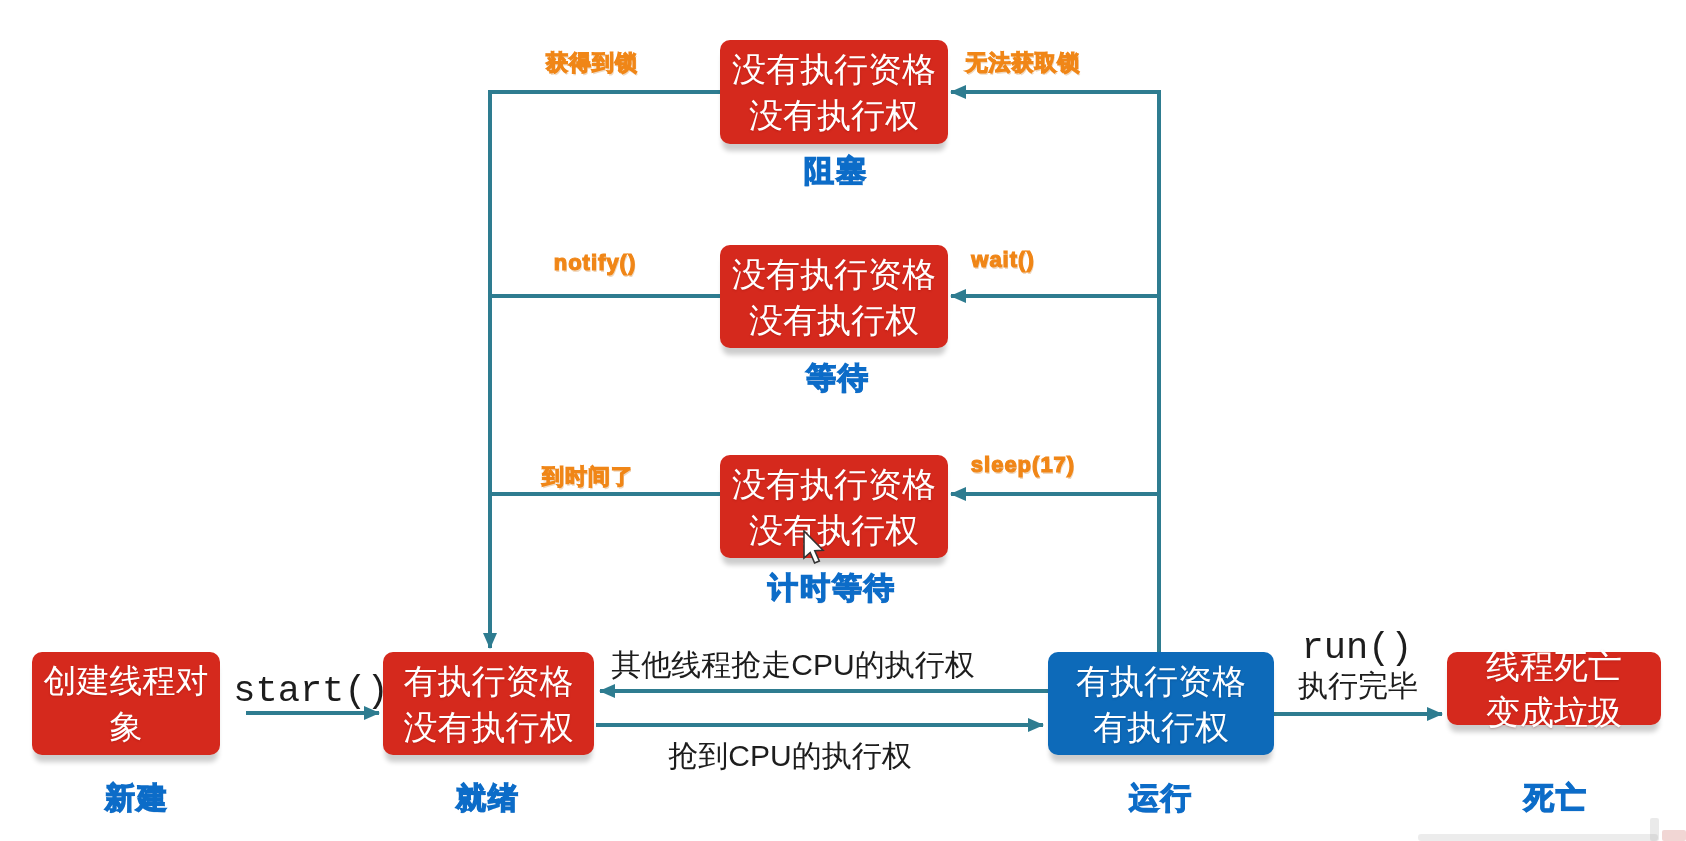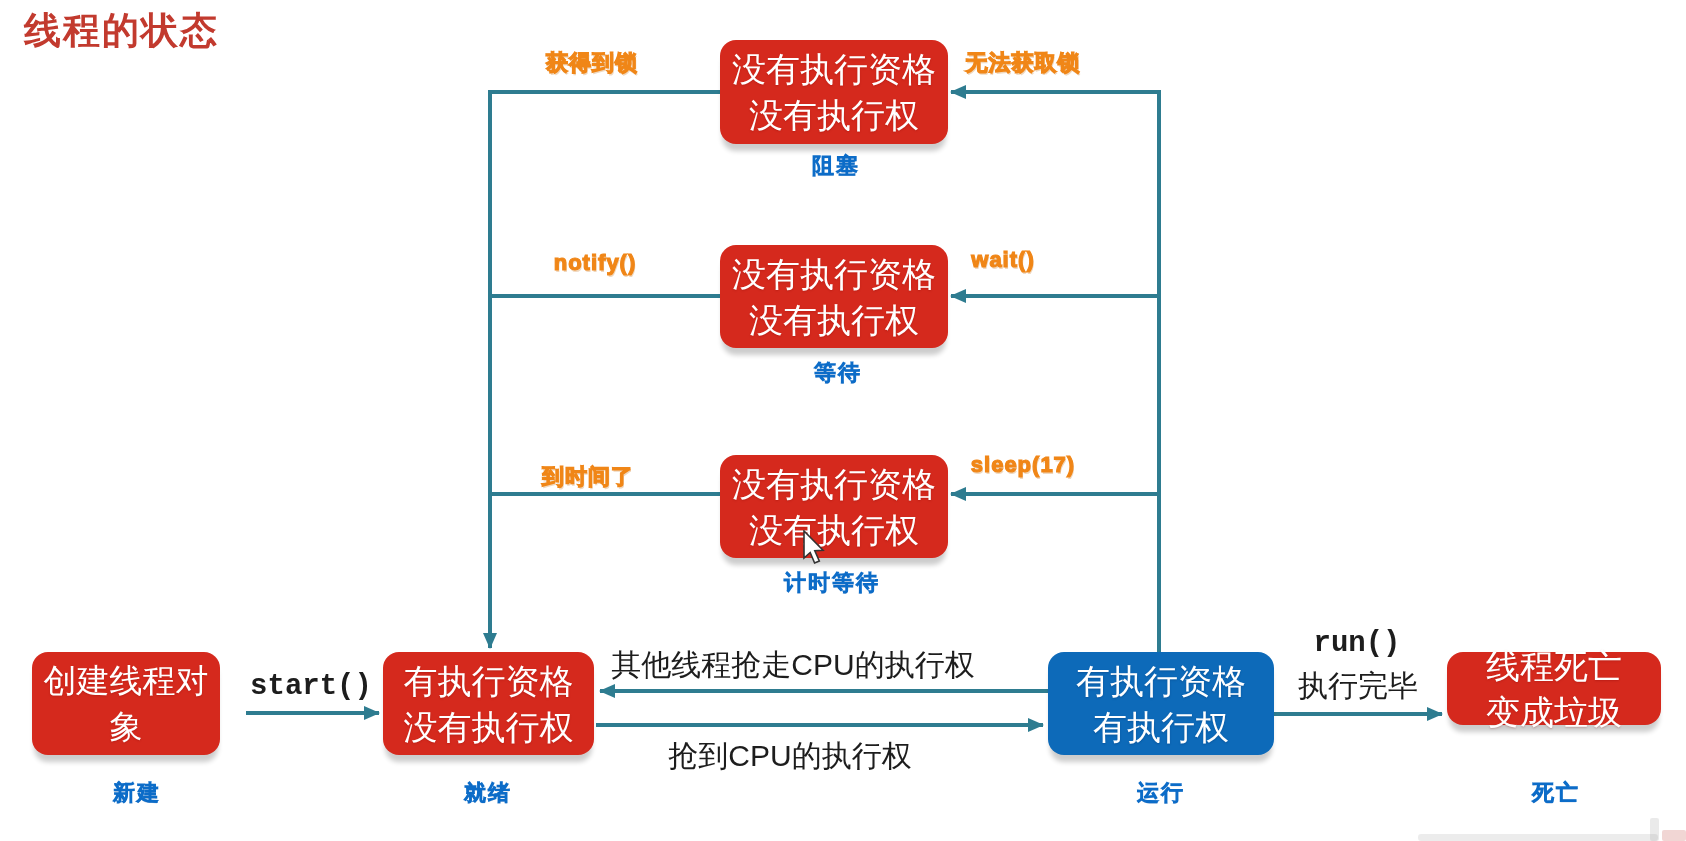--- a/index.html
+++ b/index.html
@@ -9,48 +9,48 @@
     font-family:"Liberation Sans",sans-serif;
   }
   #stage{position:absolute;inset:0;}
   svg.wires{position:absolute;left:0;top:0;z-index:1;}
   .page-title{
     position:absolute;left:24px;top:6px;z-index:3;
     font-size:37px;font-weight:900;letter-spacing:2px;
     color:var(--c-title,#c23a2e);
   }
   .box{
-    position:absolute;z-index:2;border-radius:16px;
+    position:absolute;z-index:2;border-radius:10px;
     display:flex;flex-direction:column;align-items:center;justify-content:center;
     color:#ffffff;font-size:34px;line-height:46px;text-align:center;
     box-shadow:0 9px 5px -2px rgba(0,0,0,0.20);
     text-shadow:0 1px 2px rgba(120,0,0,0.25);
   }
   .box.red{background:var(--c-red_box,#d5291d);}
   .box.blue{background:var(--c-blue_box,#0d6ab9);text-shadow:0 1px 2px rgba(0,40,90,0.3);}
   .state-label{
     position:absolute;z-index:3;transform:translateX(-50%);
-    font-size:22px;font-weight:400;letter-spacing:2px;white-space:nowrap;
+    font-size:30px;font-weight:700;letter-spacing:2px;white-space:nowrap;
     color:var(--c-blue_label,#0c6cc8);
     -webkit-text-stroke:1.4px var(--c-blue_label,#0c6cc8);
     text-shadow:0 1px 0 rgba(8,70,150,0.35);
   }
   .edge-label{
     position:absolute;z-index:3;transform:translateX(-50%);white-space:nowrap;
   }
   .edge-label.orange{
     font-size:22px;font-weight:900;letter-spacing:1px;
     color:var(--c-orange_label,#f08617);
     -webkit-text-stroke:1.2px var(--c-orange_label,#f08617);
     text-shadow:1px 2px 0 rgba(190,100,0,0.25);
   }
   .edge-label.black{font-size:30px;color:var(--c-black_text,#1d1d1d);}
   .edge-label.mono{
     font-family:"Liberation Mono","DejaVu Sans Mono",monospace;
-    font-size:29px;color:var(--c-black_text,#1d1d1d);font-weight:bold;
+    font-size:37px;color:var(--c-black_text,#1d1d1d);
   }
   .cursor{position:absolute;z-index:10;}
   .smudge{position:absolute;z-index:0;}
 </style>
 </head>
 <body>
 
 <div id="stage">
 
   <svg class="wires" width="1686" height="841" viewBox="0 0 1686 841">
@@ -71,21 +71,20 @@
       <line x1="724" y1="494" x2="488" y2="494"></line>
       <line x1="490" y1="90" x2="490" y2="648" marker-end="url(#ah)"></line>
 
       <line x1="246" y1="713" x2="379" y2="713" marker-end="url(#ah)"></line>
       <line x1="1048" y1="691" x2="600" y2="691" marker-end="url(#ah)"></line>
       <line x1="596" y1="725" x2="1043" y2="725" marker-end="url(#ah)"></line>
       <line x1="1274" y1="714" x2="1442" y2="714" marker-end="url(#ah)"></line>
     </g>
   </svg>
 
-  <div class="page-title">线程的状态</div>
 
   <div class="box red" style="left:720px;top:40px;width:228px;height:104px">
     <span>没有执行资格</span>
     <span>没有执行权</span>
   </div>
   <div class="box red" style="left:720px;top:245px;width:228px;height:103px">
     <span>没有执行资格</span>
     <span>没有执行权</span>
   </div>
   <div class="box red" style="left:720px;top:455px;width:228px;height:103px">

